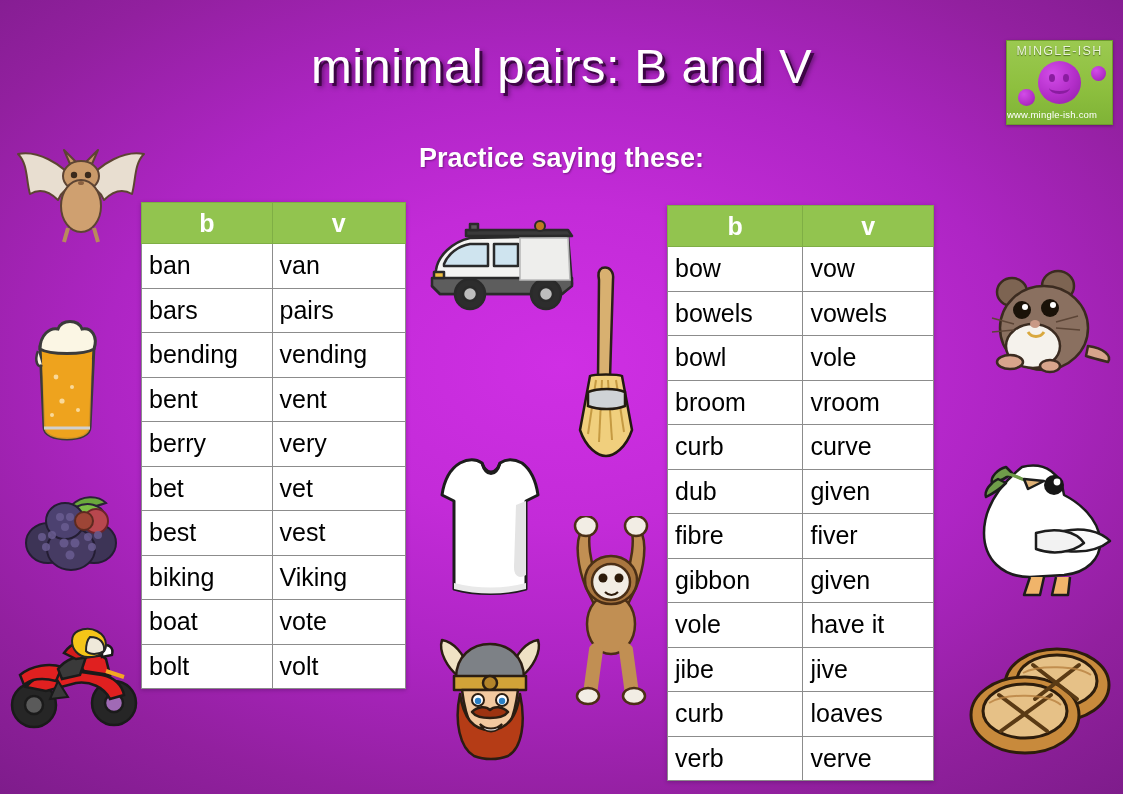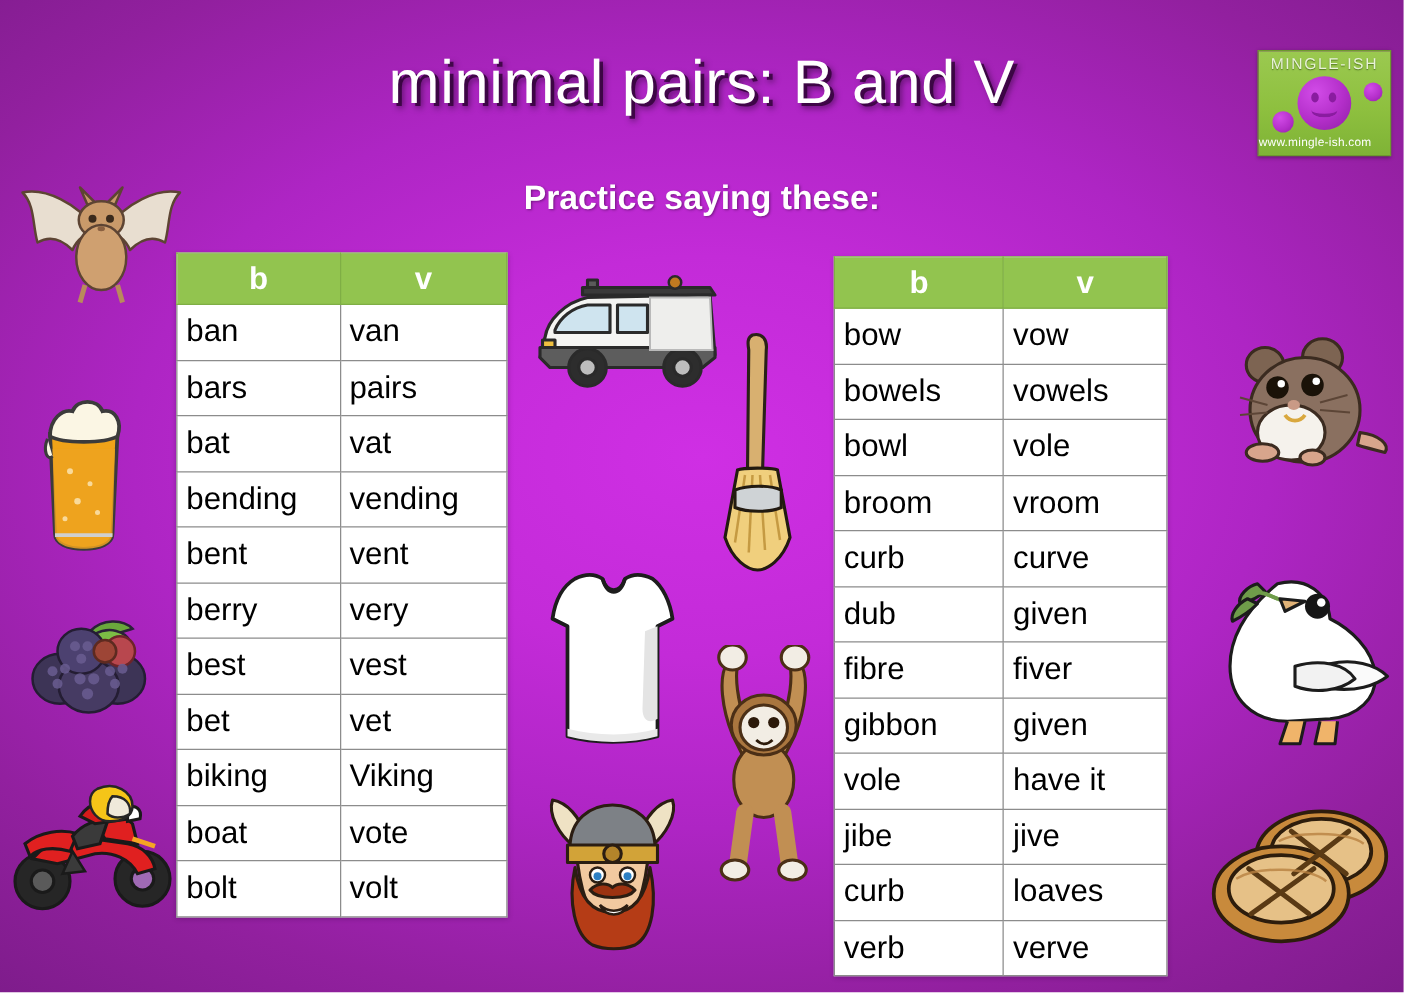--- a/index.html
+++ b/index.html
@@ -149,42 +149,38 @@
     <tbody id="tbody-left">
         <tr>
           <td>ban</td>
           <td>van</td>
         </tr>
         <tr>
           <td>bars</td>
           <td>pairs</td>
         </tr>
         <tr>
-          <td>bat</td>
-          <td>vat</td>
-        </tr>
-        <tr>
           <td>bending</td>
           <td>vending</td>
         </tr>
         <tr>
           <td>bent</td>
           <td>vent</td>
         </tr>
         <tr>
           <td>berry</td>
           <td>very</td>
         </tr>
         <tr>
+          <td>bet</td>
+          <td>vet</td>
+        </tr>
+        <tr>
           <td>best</td>
           <td>vest</td>
-        </tr>
-        <tr>
-          <td>bet</td>
-          <td>vet</td>
         </tr>
         <tr>
           <td>biking</td>
           <td>Viking</td>
         </tr>
         <tr>
           <td>boat</td>
           <td>vote</td>
         </tr>
         <tr>

